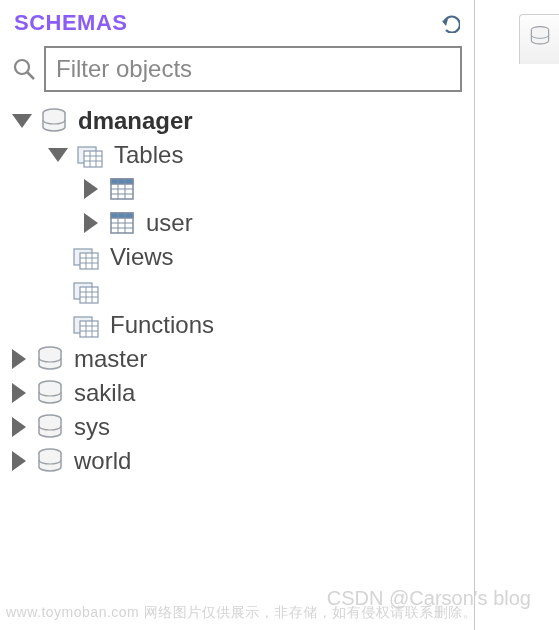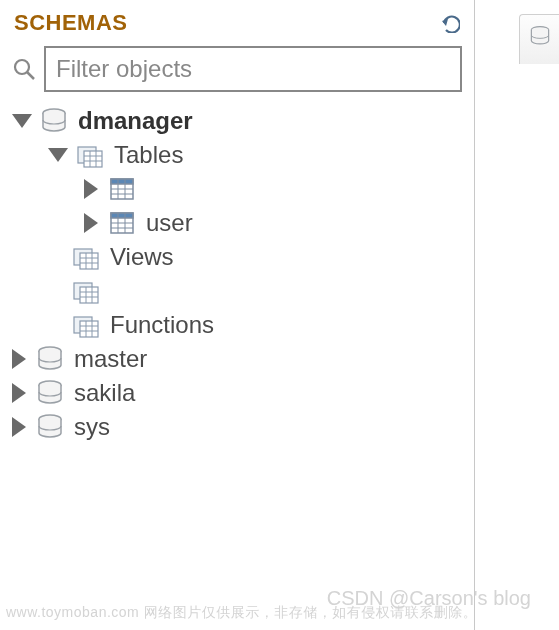--- a/index.html
+++ b/index.html
@@ -20,21 +20,21 @@
   }
   .panel-header {
     display: flex;
     align-items: center;
     justify-content: space-between;
     padding: 4px 6px 10px 6px;
   }
   .panel-title {
     font-size: 22px;
     font-weight: 700;
-    color: #a16207;
+    color: #8b5cf6;
     letter-spacing: 0.5px;
   }
   .refresh-icon {
     width: 20px; height: 20px;
     color: #4a6a8a;
     cursor: pointer;
   }
   .search-row {
     display: flex;
     align-items: center;
@@ -251,20 +251,27 @@
         </svg>
       <span class="lbl">sakila</span>
     </div>
     <div class="tree-node">
       <span class="arrow right"></span>
       <svg class="ico" viewBox="0 0 28 28">
           <use href="#db-icon"></use>
         </svg>
       <span class="lbl">sys</span>
     </div>
+    <div class="tree-node">
+      <span class="arrow right"></span>
+      <svg class="ico" viewBox="0 0 28 28">
+          <use href="#db-icon"></use>
+        </svg>
+      <span class="lbl">world</span>
+    </div>
 
   </div>
 </div>
 
 <div class="side-strip">
   <svg viewBox="0 0 28 28" width="22" height="22">
       <use href="#db-icon"></use>
     </svg>
 </div>
 

